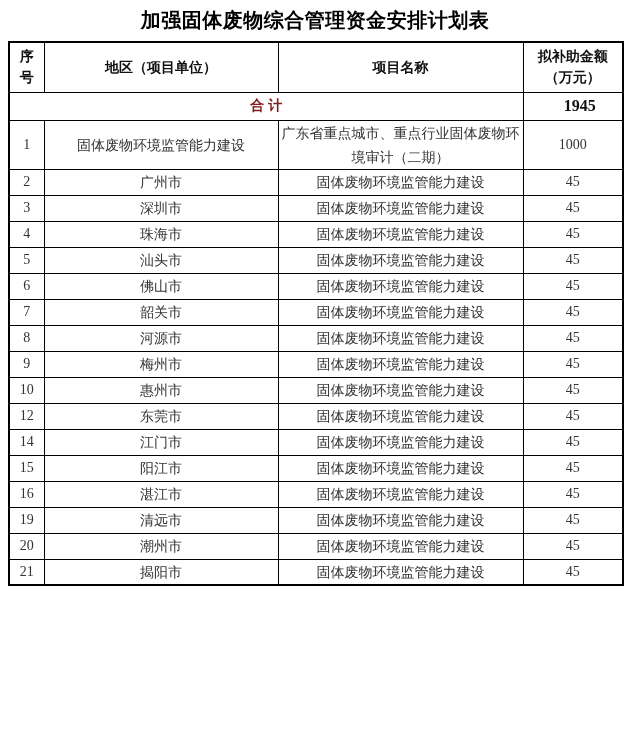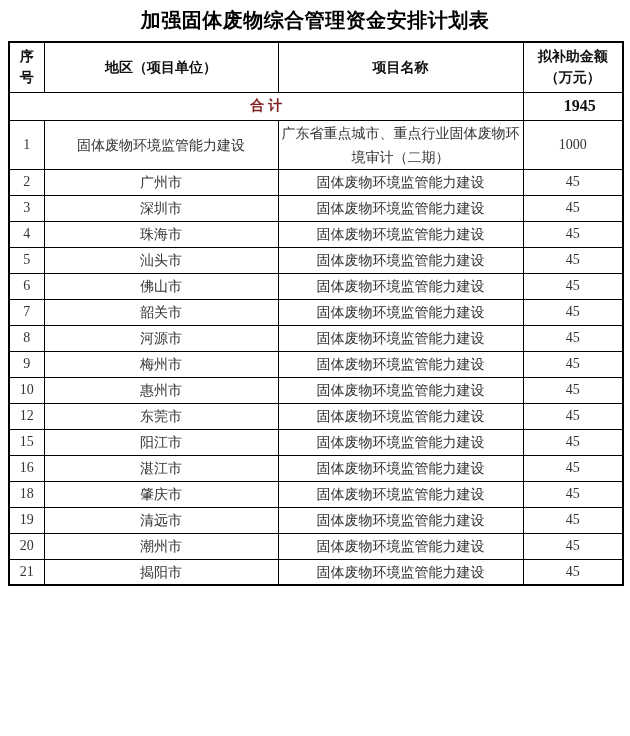--- a/index.html
+++ b/index.html
@@ -176,42 +176,42 @@
 
 
   <tr class="data-row">
     <td class="num">12</td>
     <td class="region-cell">东莞市</td>
     <td class="project-cell">固体废物环境监管能力建设</td>
     <td class="num">45</td>
   </tr>
 
 
+  <tr class="data-row">
+    <td class="num">14</td>
+    <td class="region-cell">江门市</td>
+    <td class="project-cell">固体废物环境监管能力建设</td>
+    <td class="num">45</td>
+  </tr>
 
   <tr class="data-row">
     <td class="num">15</td>
     <td class="region-cell">阳江市</td>
     <td class="project-cell">固体废物环境监管能力建设</td>
     <td class="num">45</td>
   </tr>
 
   <tr class="data-row">
     <td class="num">16</td>
     <td class="region-cell">湛江市</td>
     <td class="project-cell">固体废物环境监管能力建设</td>
     <td class="num">45</td>
   </tr>
 
 
-  <tr class="data-row">
-    <td class="num">18</td>
-    <td class="region-cell">肇庆市</td>
-    <td class="project-cell">固体废物环境监管能力建设</td>
-    <td class="num">45</td>
-  </tr>
 
   <tr class="data-row">
     <td class="num">19</td>
     <td class="region-cell">清远市</td>
     <td class="project-cell">固体废物环境监管能力建设</td>
     <td class="num">45</td>
   </tr>
 
   <tr class="data-row">
     <td class="num">20</td>

